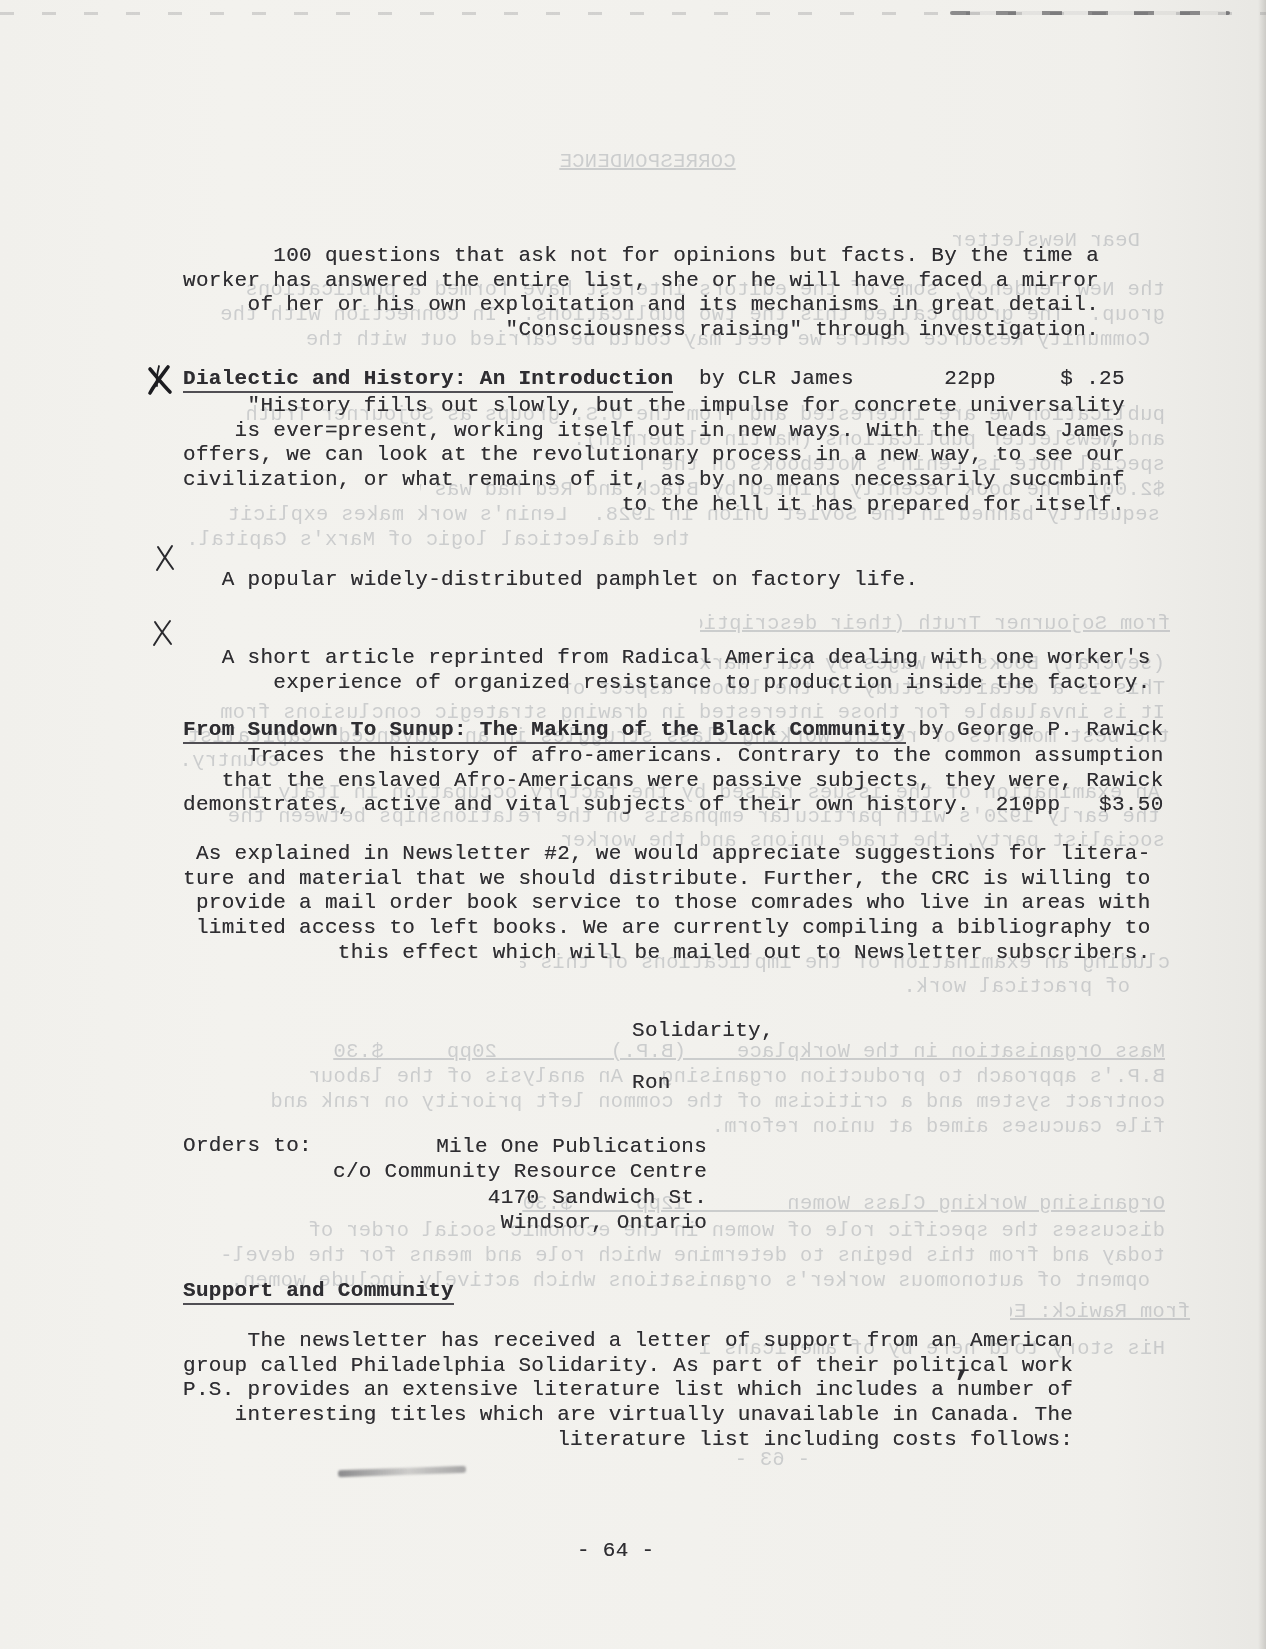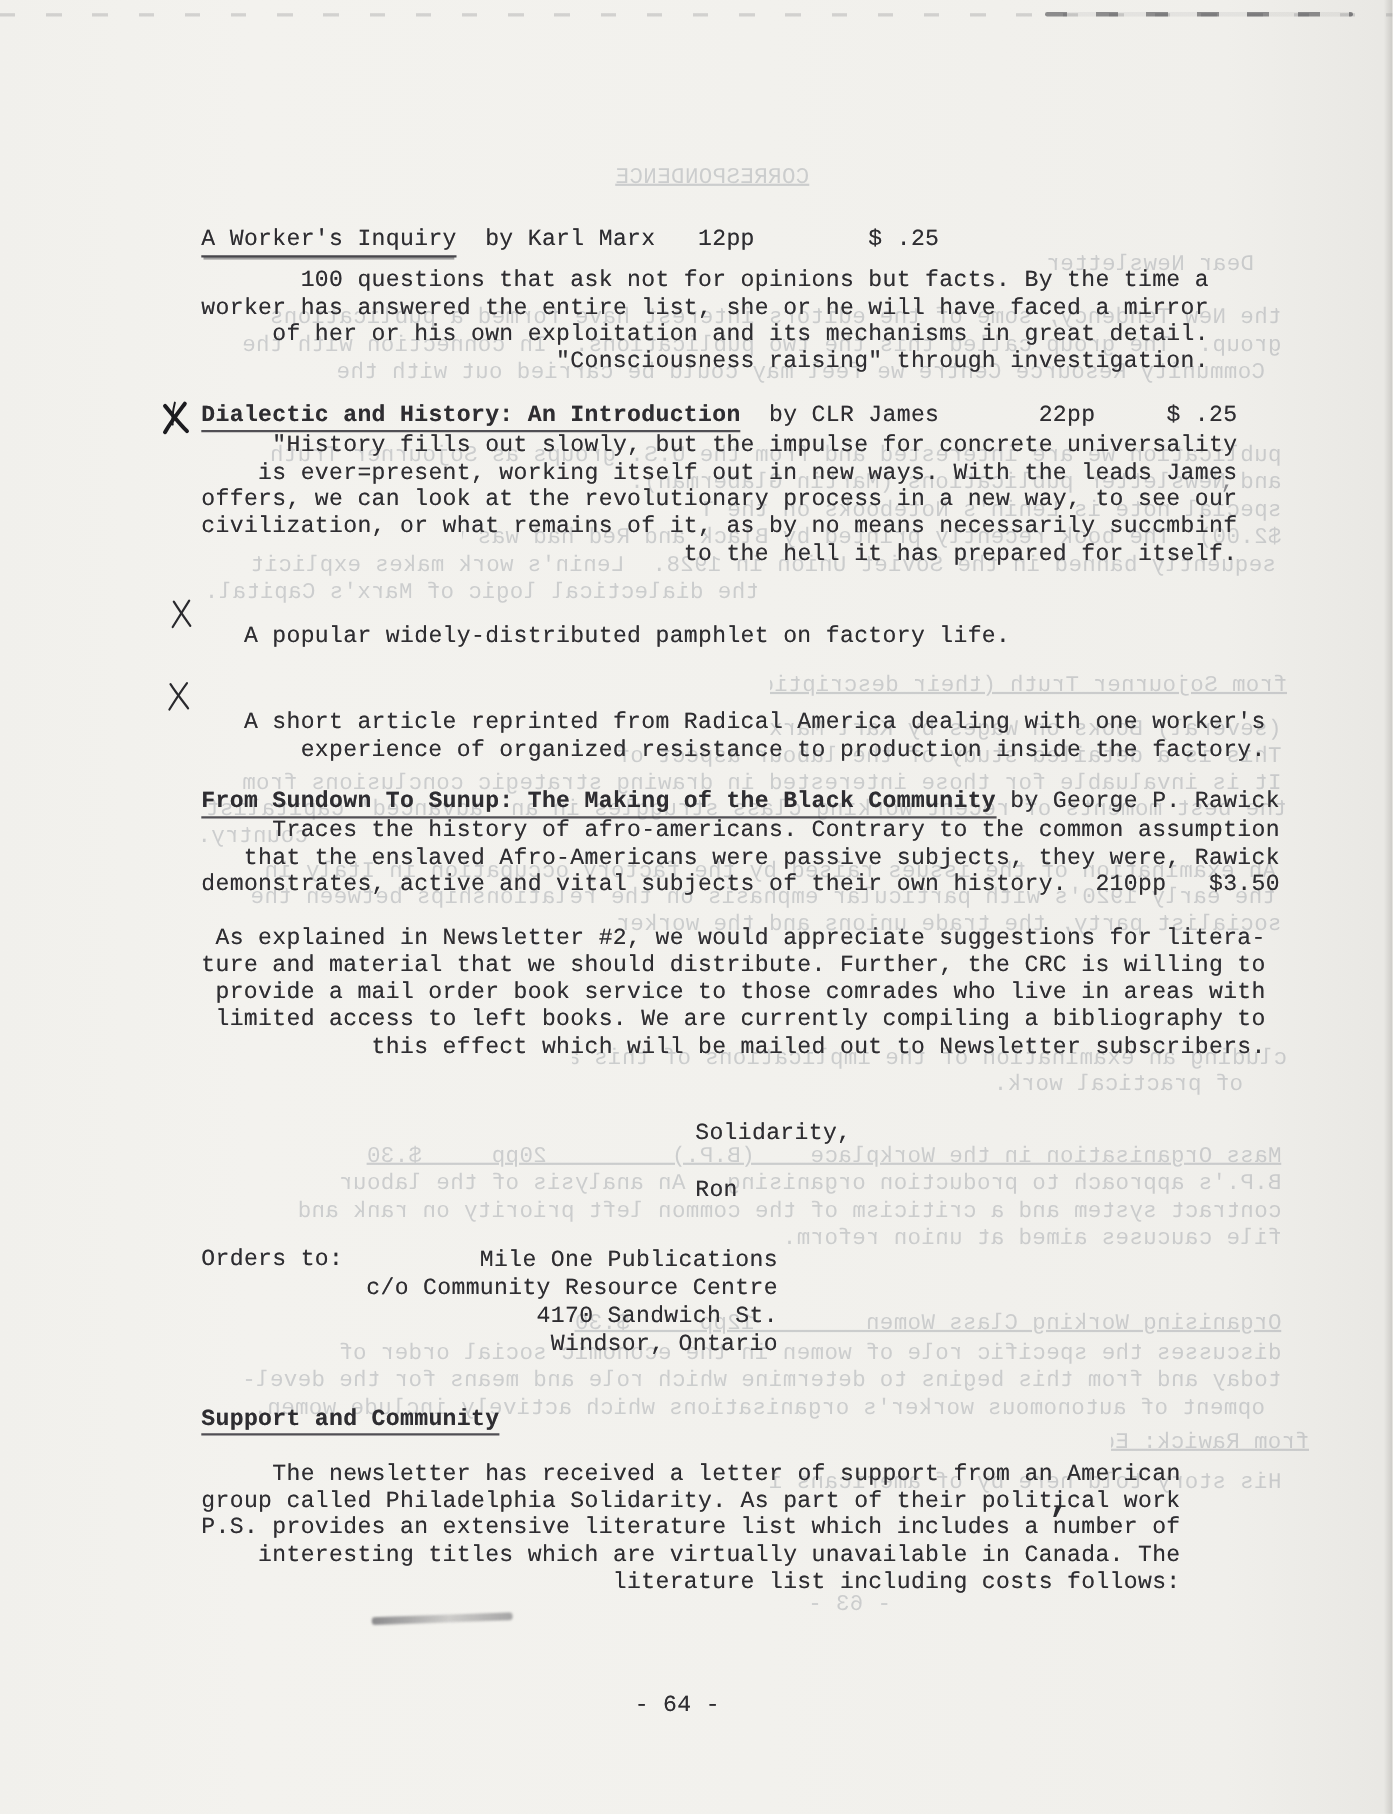--- a/index.html
+++ b/index.html
@@ -73,21 +73,20 @@
   <div class="ghost" style="top:1090px;left:150px;width:1015px">contract system and a criticism of the common left priority on rank and</div>
   <div class="ghost" style="top:1115px;left:640px;width:525px">file caucuses aimed at union reform.</div>
   <div class="ghost gu" style="top:1192px;left:150px;width:1015px">Organising Working Class Women        12pp     $.30</div>
   <div class="ghost" style="top:1219px;left:150px;width:1015px">discusses the specific role of women in the economic social order of</div>
   <div class="ghost" style="top:1244px;left:140px;width:1025px">today and from this begins to determine which role and means for the devel-</div>
   <div class="ghost" style="top:1269px;left:150px;width:1000px">opment of autonomous worker's organisations which actively include women.</div>
   <div class="ghost gu" style="top:1300px;left:1010px;width:180px">from Rawick: Ed.</div>
   <div class="ghost" style="top:1337px;left:700px;width:465px">His story told here by of americans in Canada.  $3.50</div>
   <div class="ghost" style="top:1448px;left:600px;width:210px">- 63 -</div>
 
-  <div class="tw" style="top:207px;left:183px"><span class="title-heavy">A Worker's Inquiry</span><span>  by Karl Marx   12pp        $ .25</span></div>
   <div class="tw blk" style="top:244px;left:183px">   100 questions that ask not for opinions but facts. By the time a
 worker has answered the entire list, she or he will have faced a mirror
 of her or his own exploitation and its mechanisms in great detail.
 "Consciousness raising" through investigation.</div>
 
   <div class="xmark" style="top:364px;left:145px">
     <svg width="30" height="32" viewBox="0 0 30 32">
         <g stroke="#1c1c20" fill="none" stroke-linecap="round">
           <path d="M5 5 C11 12,18 21,25 28" stroke-width="3.6"></path>
           <path d="M23 3 C17 11,10 20,5 29" stroke-width="3.6"></path>

